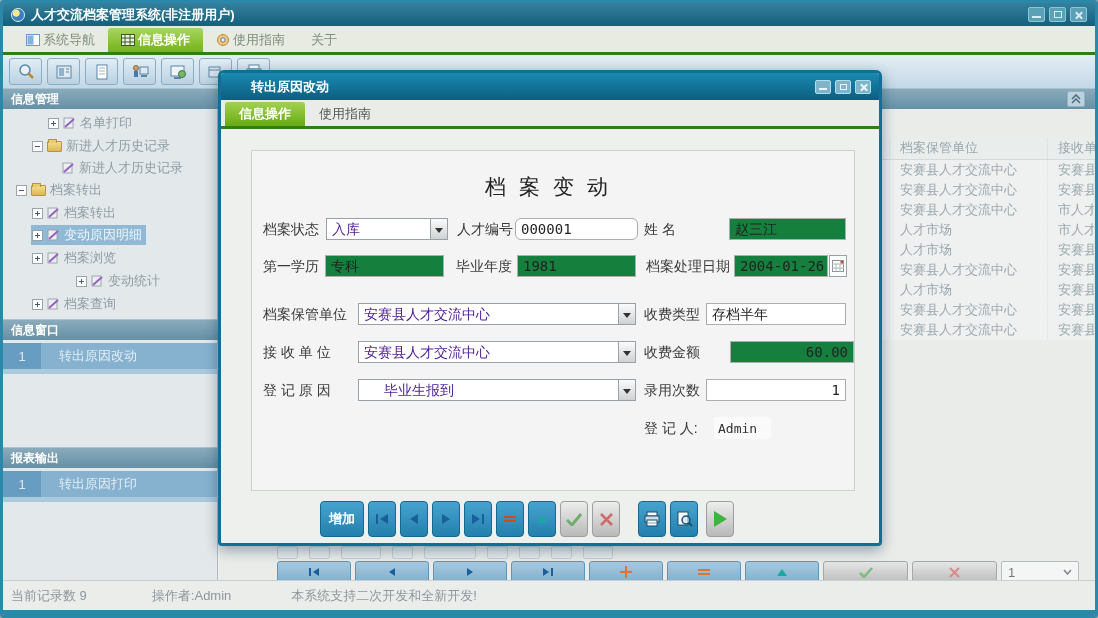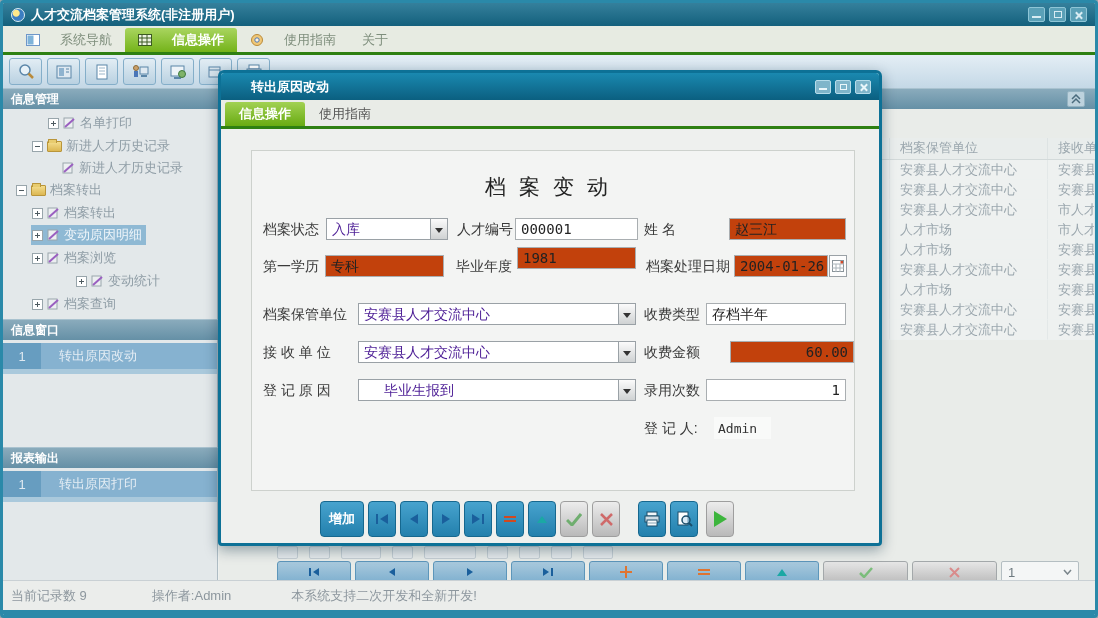--- a/index.html
+++ b/index.html
@@ -14,21 +14,21 @@
   .title-text { color:#fff; font-size:13px; font-weight:bold; }
   .win-btns { margin-left:auto; display:flex; gap:4px; }
   .wbtn { width:17px; height:15px; background:#5aa0b7; border:1px solid #8ec5d6; border-radius:2px; position:relative; }
   .wbtn .min { position:absolute; left:3px; right:3px; bottom:3px; height:2px; background:#d8ecf3; }
   .wbtn .res { position:absolute; left:4px; top:3px; width:8px; height:7px; border:1.5px solid #d8ecf3; }
   .wbtn .x1,.wbtn .x2 { position:absolute; left:7px; top:3px; width:2px; height:9px; background:#d8ecf3; }
   .wbtn .x1 { transform:rotate(45deg);} .wbtn .x2 { transform:rotate(-45deg);}
 
   
   .tabbar { position:absolute; left:0; top:23px; width:1092px; height:26px; background:#e7ebe2; display:flex; align-items:flex-end; padding-left:10px; }
-  .mtab { display:flex; align-items:center; gap:20px; height:24px; padding:0 13px; font-size:13px; color:#7e8e7c; cursor:default; }
+  .mtab { display:flex; align-items:center; gap:3px; height:24px; padding:0 13px; font-size:13px; color:#7e8e7c; cursor:default; }
   .mtab.active { background:linear-gradient(#a9d55f,#74b31a); border-radius:3px 3px 0 0; color:#fff; font-weight:bold; }
   .greenline { position:absolute; left:0; top:49px; width:1092px; height:3px; background:#2e8012; }
   .ticon { width:14px; height:12px; display:inline-block; }
 
   
   .toolbar { position:absolute; left:0; top:52px; width:1092px; height:33px;
              background:linear-gradient(#e4eef5,#c4d8e6); display:flex; align-items:center; gap:5px; padding-left:6px; }
   .tbtn { width:33px; height:27px; border:1px solid #84aec9; border-radius:3px;
           background:linear-gradient(#e2edf4,#b9d1e1); display:flex; align-items:center; justify-content:center; }
 
@@ -111,21 +111,21 @@
   .dtabs { position:absolute; left:0; top:27px; width:658px; height:26px; background:#e9ece7; display:flex; align-items:flex-end; padding-left:4px; }
   .dtab { height:24px; padding:0 14px; font-size:13px; display:flex; align-items:center; color:#555; }
   .dtab.active { background:linear-gradient(#a2d153,#68ab12); color:#fff; font-weight:bold; border-radius:3px 3px 0 0; }
   .dgreenline { position:absolute; left:0; top:53px; width:658px; height:3px; background:#2e8012; }
 
   .fpanel { position:absolute; left:30px; top:77px; width:604px; height:341px; background:#f3f4f3; border:1px solid #cdd1cd; }
   .ftitle { position:absolute; left:0; top:22px; width:100%; text-align:center; font-size:21px; color:#222; letter-spacing:13px; }
   .flabel { position:absolute; font-size:14px; color:#3a3a3a; white-space:nowrap; height:22px; line-height:22px; }
   .fval { font-family:"DejaVu Sans Mono","Liberation Mono",monospace; }
   .ro-field, .wh-field { position:absolute; height:22px; border:1px solid #a9aeb1; font-size:14px; color:#222; padding:0 5px; line-height:20px; overflow:hidden; white-space:nowrap; }
-  .ro-field { background:#c2410c; }
+  .ro-field { background:#15803d; }
   .wh-field { background:#fff; }
   .num { text-align:right; }
   .dd { position:absolute; height:22px; background:#fff; border:1px solid #9aa1a6; display:flex; }
   .dd-val { flex:1; font-size:14px; color:#4c1d95; padding:0 5px; line-height:20px; white-space:nowrap; overflow:hidden; }
   .dd-btn { width:17px; background:linear-gradient(#fbfbfb,#cfd2d3); border-left:1px solid #9aa1a6; display:flex; align-items:center; justify-content:center; }
   .dd-arrow { width:0;height:0;border:4px solid transparent;border-top:5px solid #333;border-bottom:none; margin-top:2px; }
   .cal-btn { position:absolute; width:18px; height:22px; background:#fdfdfd; border:1px solid #9aa1a6; display:flex; align-items:center; justify-content:center; }
   .reg-val { background:#f9faf9; padding:1px 14px 1px 4px; font-size:13px; color:#333; font-family:"DejaVu Sans Mono","Liberation Mono",monospace; }
 
   .dnav { position:absolute; left:99px; top:428px; height:36px; display:flex; align-items:center; }
@@ -530,28 +530,28 @@
       <div class="ftitle">档案变动</div>
 
       <span class="flabel" style="left:11px; top:67px;">档案状态</span>
       <span class="dd" style="left:74px; top:67px; width:122px;">
         <span class="dd-val">入库</span>
         <span class="dd-btn">
             <span class="dd-arrow"></span>
           </span>
       </span>
       <span class="flabel" style="left:205px; top:67px;">人才编号</span>
-      <span class="wh-field fval" style="left:263px; top:67px; width:123px;">000001</span>
+      <span class="wh-field fval" style="left:263px; top:67px; width:123px;border-radius:6px;">000001</span>
       <span class="flabel" style="left:392px; top:67px;">姓 名</span>
       <span class="ro-field" style="left:477px; top:67px; width:117px;">赵三江</span>
 
       <span class="flabel" style="left:11px; top:104px;">第一学历</span>
       <span class="ro-field" style="left:73px; top:104px; width:119px;">专科</span>
       <span class="flabel" style="left:204px; top:104px;">毕业年度</span>
-      <span class="ro-field fval" style="left:265px; top:96px; width:119px;">1981</span>
+      <span class="ro-field fval" style="left:265px; top:104px; width:119px;">1981</span>
       <span class="flabel" style="left:394px; top:104px;">档案处理日期</span>
       <span class="ro-field fval" style="left:482px; top:104px; width:94px;">2004-01-26</span>
       <span class="cal-btn" style="left:577px; top:104px;">
         <svg width="12" height="12" viewBox="0 0 12 12">
             <rect x="0.5" y="0.5" width="11" height="11" fill="#fff" stroke="#8a949a"></rect>
             <path d="M0 4h12M4 4v8M8 4v8M0 8h12" stroke="#aab4ba" stroke-width="1"></path>
             <rect x="8.5" y="1" width="2.5" height="2.5" fill="#d24a2a"></rect>
           </svg>
       </span>
 

